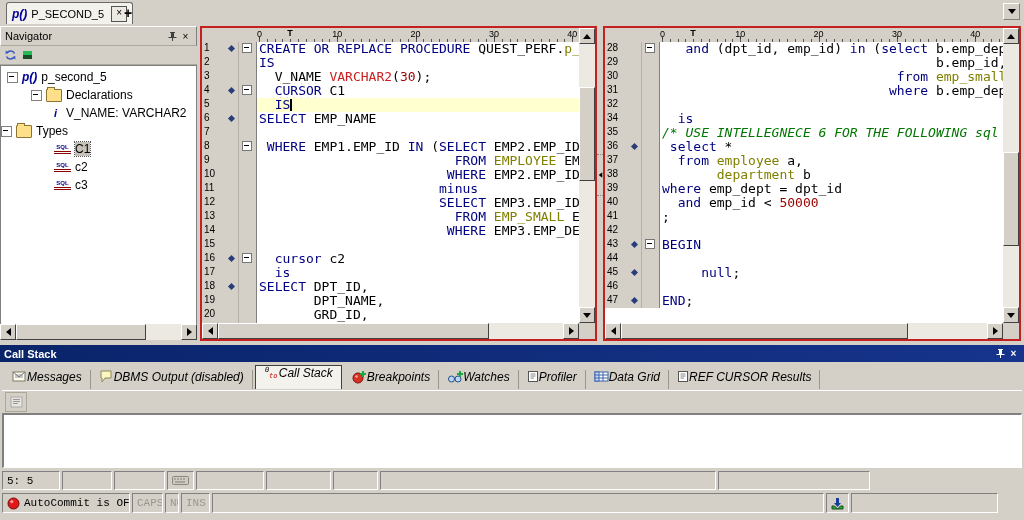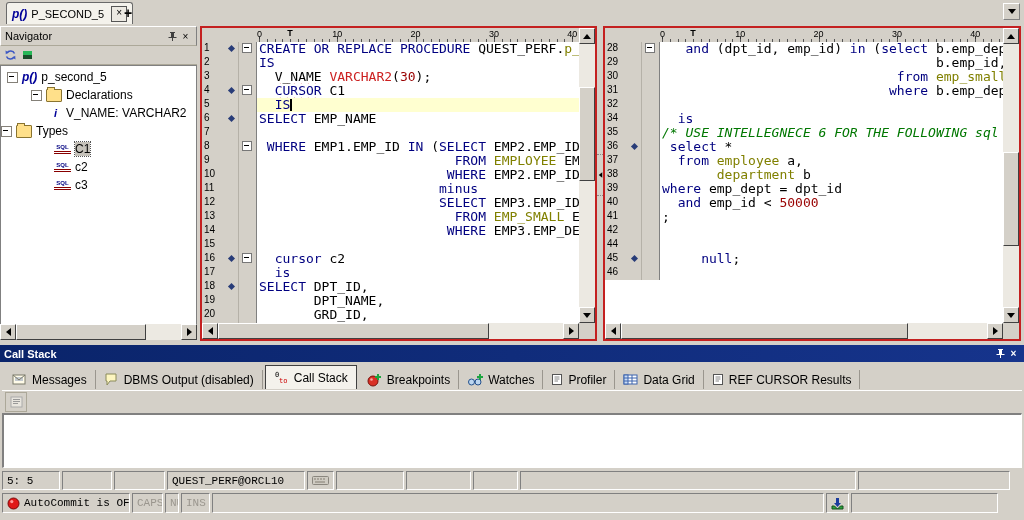--- a/index.html
+++ b/index.html
@@ -67,21 +67,21 @@
   .caret{display:inline-block;width:2px;height:12px;background:#000;vertical-align:-2px;}
   .ed-vsb{position:absolute;top:0;right:0;width:16px;bottom:16px;background:#ece9e2;}
   .ed-hsb{position:absolute;left:0;right:16px;bottom:0;height:16px;background:#ece9e2;}
   .ed-corner{position:absolute;right:0;bottom:0;width:16px;height:16px;background:#d4d0c8;}
   #splitter{position:absolute;left:597px;top:26px;width:6px;height:315px;background:#d4d0c8;}
   #split-handle{position:absolute;left:0;top:128px;width:6px;height:40px;display:flex;align-items:center;justify-content:center;border-top:1px dotted #888;border-bottom:1px dotted #888;}
   
   #cs-title{position:absolute;left:0;top:345px;width:1024px;height:17px;background:linear-gradient(90deg,#0a246a,#16348c);color:#fff;font-weight:bold;display:flex;align-items:center;padding:0 4px;box-sizing:border-box;}
   #cs-title .t{flex:1;}
   #bp-tabs{position:absolute;left:0;top:363px;width:1024px;height:26px;display:flex;align-items:flex-end;padding-left:4px;box-sizing:border-box;}
-  .btab{height:19px;display:flex;align-items:center;gap:5px;padding:0 8px;border-right:1px solid #9a968e;color:#000;font-size:12px;}
+  .btab{height:19px;display:flex;padding:0 8px;border-right:1px solid #9a968e;color:#000;font-size:12px;font-style:italic;}
   .btab.active{background:#f4f2ec;border:1px solid #404040;height:23px;margin:0 2px;border-bottom:none;}
   
   #cs-toolbar{position:absolute;left:2px;top:390px;width:1020px;height:22px;background:#d4d0c8;border-top:1px solid #fff;display:flex;align-items:center;padding-left:3px;box-sizing:border-box;}
   #cs-toolbtn{width:20px;height:18px;border:1px solid #aca899;display:flex;align-items:center;justify-content:center;}
   #cs-list{position:absolute;left:2px;top:413px;width:1020px;height:55px;background:#fff;border-top:2px solid #808080;border-left:2px solid #808080;border-right:1px solid #fff;border-bottom:1px solid #fff;box-sizing:border-box;}
   
   .statusrow{position:absolute;left:0;width:1024px;display:flex;gap:2px;padding:1px 2px;box-sizing:border-box;font-family:Liberation Mono, monospace;}
   #status1{top:470px;height:21px;}
   #status2{top:492px;height:22px;}
   .scell{border-top:1px solid #808080;border-left:1px solid #808080;border-right:1px solid #fff;border-bottom:1px solid #fff;display:flex;align-items:center;padding:0 4px;gap:4px;box-sizing:border-box;height:100%;white-space:nowrap;overflow:hidden;}
@@ -355,23 +355,25 @@
         <div class="ed-row"><div class="gut"><div class="ln">32</div><div class="dotc"></div><div class="foldc"></div></div><div class="code"></div></div>
         <div class="ed-row"><div class="gut"><div class="ln">34</div><div class="dotc"></div><div class="foldc"></div></div><div class="code"><span class="sg-p">  </span><span class="sg-k">is</span></div></div>
         <div class="ed-row"><div class="gut"><div class="ln">35</div><div class="dotc"></div><div class="foldc"></div></div><div class="code"><span class="sg-c">/* USE INTELLEGNECE 6 FOR THE FOLLOWING sql */</span></div></div>
         <div class="ed-row"><div class="gut"><div class="ln">36</div><div class="dotc"><span class="bdot"></span></div><div class="foldc"></div></div><div class="code"><span class="sg-p"> </span><span class="sg-k">select</span><span class="sg-p"> *</span></div></div>
         <div class="ed-row"><div class="gut"><div class="ln">37</div><div class="dotc"></div><div class="foldc"></div></div><div class="code"><span class="sg-p">  </span><span class="sg-k">from</span><span class="sg-p"> </span><span class="sg-t">employee</span><span class="sg-p"> a,</span></div></div>
         <div class="ed-row"><div class="gut"><div class="ln">38</div><div class="dotc"></div><div class="foldc"></div></div><div class="code"><span class="sg-p">       </span><span class="sg-t">department</span><span class="sg-p"> b</span></div></div>
         <div class="ed-row"><div class="gut"><div class="ln">39</div><div class="dotc"></div><div class="foldc"></div></div><div class="code"><span class="sg-k">where</span><span class="sg-p"> emp_dept = dpt_id</span></div></div>
         <div class="ed-row"><div class="gut"><div class="ln">40</div><div class="dotc"></div><div class="foldc"></div></div><div class="code"><span class="sg-p">  </span><span class="sg-k">and</span><span class="sg-p"> emp_id &lt; </span><span class="sg-n">50000</span></div></div>
         <div class="ed-row"><div class="gut"><div class="ln">41</div><div class="dotc"></div><div class="foldc"></div></div><div class="code"><span class="sg-p">;</span></div></div>
         <div class="ed-row"><div class="gut"><div class="ln">42</div><div class="dotc"></div><div class="foldc"></div></div><div class="code"></div></div>
+        <div class="ed-row"><div class="gut"><div class="ln">43</div><div class="dotc"><span class="bdot"></span></div><div class="foldc"><span class="fbox"></span></div></div><div class="code"><span class="sg-k">BEGIN</span></div></div>
         <div class="ed-row"><div class="gut"><div class="ln">44</div><div class="dotc"></div><div class="foldc"></div></div><div class="code"></div></div>
         <div class="ed-row"><div class="gut"><div class="ln">45</div><div class="dotc"><span class="bdot"></span></div><div class="foldc"></div></div><div class="code"><span class="sg-p">     </span><span class="sg-k">null</span><span class="sg-p">;</span></div></div>
         <div class="ed-row"><div class="gut"><div class="ln">46</div><div class="dotc"></div><div class="foldc"></div></div><div class="code"></div></div>
+        <div class="ed-row"><div class="gut"><div class="ln">47</div><div class="dotc"><span class="bdot"></span></div><div class="foldc"></div></div><div class="code"><span class="sg-k">END</span><span class="sg-p">;</span></div></div>
       </div>
       <div class="ed-vsb">
         <div class="sb-btn" style="top:0;left:0;">
           <span class="tri-up"></span>
         </div>
         <div class="sb-thumb" style="left:0;width:16px;top:42%;height:32%;"></div>
         <div class="sb-btn" style="bottom:0;left:0;">
           <span class="tri-down"></span>
         </div>
       </div>
@@ -497,23 +499,20 @@
       </span>
   </div>
   <div id="cs-list"></div>
 
   <div id="status1" class="statusrow">
       <div class="scell" style="width: 58px; flex: 0 0 auto;">
         <span>5:  5</span>
       </div>
       <div class="scell" style="width: 50px; flex: 0 0 auto;"></div>
       <div class="scell" style="width: 51px; flex: 0 0 auto;"></div>
-      <div class="scell" style="width: 138px; flex: 0 0 auto;">
-        <span>QUEST_PERF@ORCL10</span>
-      </div>
       <div class="scell" style="width: 27px; flex: 0 0 auto;">
         <span>
           <svg width="17" height="11">
             <rect x="0.5" y="1.5" width="16" height="8" rx="1" fill="#cfcbc2" stroke="#8a867e"></rect>
             <rect x="2" y="3" width="2" height="2" fill="#a9a49a"></rect>
             <rect x="5" y="3" width="2" height="2" fill="#a9a49a"></rect>
             <rect x="8" y="3" width="2" height="2" fill="#a9a49a"></rect>
             <rect x="11" y="3" width="2" height="2" fill="#a9a49a"></rect>
             <rect x="3" y="6" width="10" height="2" fill="#a9a49a"></rect>
           </svg>

